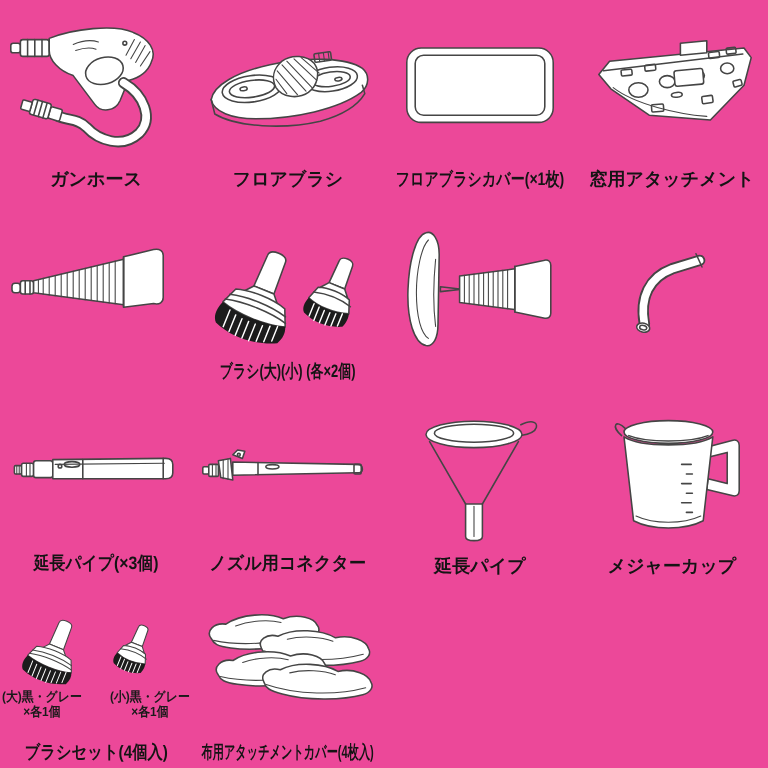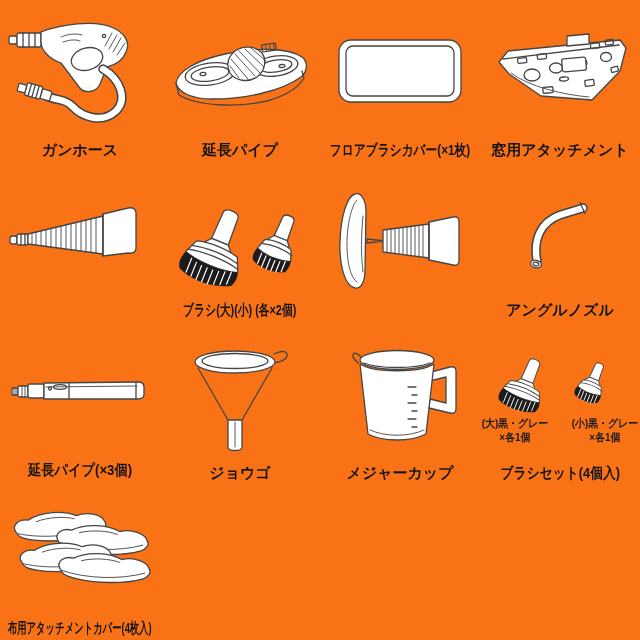--- a/index.html
+++ b/index.html
@@ -1,16 +1,16 @@
 <!DOCTYPE html>
 <html><head>
 <meta charset="utf-8">
 <style>
   html,body{margin:0;padding:0;background:#fff;}
-  .board{width:640px;height:640px;background:#f97316;overflow:hidden;
+  .board{width:640px;height:640px;background:#ec4899;overflow:hidden;
     font-family:"Liberation Sans","DejaVu Sans",sans-serif;}
   .grid{display:grid;width:640px;height:640px;
     grid-template-columns:160px 160px 160px 160px;
     grid-template-rows:165px 160px 160px 155px;}
   .cell{display:flex;flex-direction:column;align-items:center;justify-content:flex-end;
     padding-bottom:7px;box-sizing:border-box;}
   .cell.r4{padding-bottom:4px;}
   .art{flex:1 1 auto;display:flex;flex-direction:column;align-items:center;justify-content:center;width:100%;}
   .lbl{font-weight:bold;font-size:15px;color:#141414;white-space:nowrap;line-height:1.1;
     transform-origin:center bottom;text-align:center;}
@@ -72,21 +72,21 @@
         <ellipse cx="111" cy="51" rx="16" ry="6" transform="rotate(-8 111 51)"></ellipse>
         <ellipse cx="117" cy="51" rx="3" ry="1.5" transform="rotate(-8 117 51)"></ellipse>
         <path class="fw" d="M70,36 C78,30 91,31 97,38 C102,45 100,56 92,62 C83,68 70,66 65,58 C61,50 63,42 70,36 Z"></path>
         <path class="thin" d="M70,39 L90,61 M74,36 L95,58 M80,34 L99,52 M86,33 L101,46 M66,44 L83,64 M65,51 L74,63"></path>
         <g transform="rotate(-8 104 33)">
           <rect x="97" y="29" width="14" height="7" rx="1"></rect>
           <path class="thin" d="M101,29 v7 M105,29 v7 M109,29 v7"></path>
         </g>
       </svg>
     </div>
-    <div class="lbl">延長パイプ</div>
+    <div class="lbl">フロアブラシ</div>
   </div>
 
   <div class="cell">
     <div class="art">
       <svg viewBox="0 0 150 112" width="150" height="112">
         <defs>
           <pattern id="gridp" width="3" height="3" patternUnits="userSpaceOnUse">
             <path class="gp" d="M0,0 H3 M0,0 V3"></path>
           </pattern>
         </defs>
@@ -179,21 +179,20 @@
   <div class="cell">
     <div class="art">
       <svg viewBox="0 0 150 112" width="150" height="112">
         <path class="to" d="M52,84 C48,62 56,45 75,38 L98,31"></path>
         <path class="ti" d="M52,84 C48,62 56,45 75,38 L98,31"></path>
         <path d="M95,25.5 L100,36.5"></path>
         <ellipse class="fw" cx="51" cy="87" rx="5.5" ry="3.8" transform="rotate(12 51 87)"></ellipse>
         <ellipse cx="51" cy="87" rx="3" ry="1.8" transform="rotate(12 51 87)"></ellipse>
       </svg>
     </div>
-    <div class="lbl">アングルノズル</div>
   </div>
 
   <div class="cell">
     <div class="art">
       <svg viewBox="0 0 150 112" width="150" height="112">
         <rect class="fw" x="7" y="51" width="6" height="7" rx="1"></rect>
         <path class="thin" d="M9,51 v7 M11,51 v7"></path>
         <rect class="fw" x="13" y="49" width="10" height="11" rx="1.5"></rect>
         <path class="thin" d="M17,49 v11 M20,49 v11"></path>
         <rect class="fw" x="23" y="47" width="16" height="14" rx="2"></rect>
@@ -201,34 +200,52 @@
         <path class="thin" d="M41,50 L132,49"></path>
         <ellipse cx="55" cy="50" rx="6.5" ry="2.3"></ellipse>
         <circle cx="45" cy="51.5" r="1.5"></circle>
         <path d="M64,46 L64,62 M131,45 L131,62"></path>
       </svg>
     </div>
     <div class="lbl sx88">延長パイプ(×3個)</div>
   </div>
 
 
+  <div class="cell">
+    <div class="art">
+      <svg viewBox="0 0 150 112" width="150" height="112">
+        <rect class="fw" x="4" y="52" width="5" height="6" rx="1"></rect>
+        <rect class="fw" x="9" y="50" width="8" height="10" rx="1"></rect>
+        <path class="thin" d="M12,50 v10 M15,50 v10"></path>
+        <path class="fw" d="M17,47 L27,45 L29,63 L19,61 Z"></path>
+        <path class="thin" d="M21,46 v16 M25,45.5 v17"></path>
+        <path class="fw" d="M29,42 L33,38 L39,39 L37,45 Z"></path>
+        <circle cx="34" cy="42" r="1.2"></circle>
+        <path class="fw" d="M29,48 L133,50 C136,50 137,52 137,54 C137,56 136,57 133,57 L29,59 Z"></path>
+        <path d="M50,48.5 L50,58.5"></path>
+        <ellipse cx="62" cy="52" rx="5.5" ry="1.8"></ellipse>
+        <rect x="130" y="50" width="6" height="8" rx="1"></rect>
+      </svg>
+    </div>
+    <div class="lbl sx95">ノズル用コネクター</div>
+  </div>
 
 
   <div class="cell r4">
     <div class="art">
       <svg viewBox="0 0 150 120" width="150" height="120">
         <path d="M109,19 C117,15 123,16 122,21 C121,25 115,27 109,28"></path>
         <ellipse class="fw" cx="70" cy="27" rx="40" ry="11"></ellipse>
         <ellipse cx="70" cy="26" rx="33" ry="7.5"></ellipse>
         <path d="M33,33 L63,85 M107,33 L77,85"></path>
         <path class="fw" d="M63,85 L63,112 C63,114 65.5,115.5 70,115.5 C74.5,115.5 77,114 77,112 L77,85 Z"></path>
         <path class="thin" d="M70,87 L70,112"></path>
       </svg>
     </div>
-    <div class="lbl">ジョウゴ</div>
+    <div class="lbl">延長パイプ</div>
   </div>
 
   <div class="cell r4">
     <div class="art">
       <svg viewBox="0 0 150 120" width="150" height="120">
         <path class="fw" d="M106,37 L125,32 C129,31 131,33 131,36 L131,74 C131,77 129,79 125,78 L104,73 L105,64 L121,68 L121,42 L105,46 Z"></path>
         <path class="fw" d="M35,29 L43,99 C58,107 86,107 101,99 L109,29 C95,38 49,38 35,29 Z"></path>
         <path class="thin" d="M45,95 C60,102 84,102 99,95"></path>
         <ellipse class="fw" cx="72" cy="25" rx="37" ry="9.5"></ellipse>
         <path d="M39,28 C54,34 90,34 105,28"></path>

